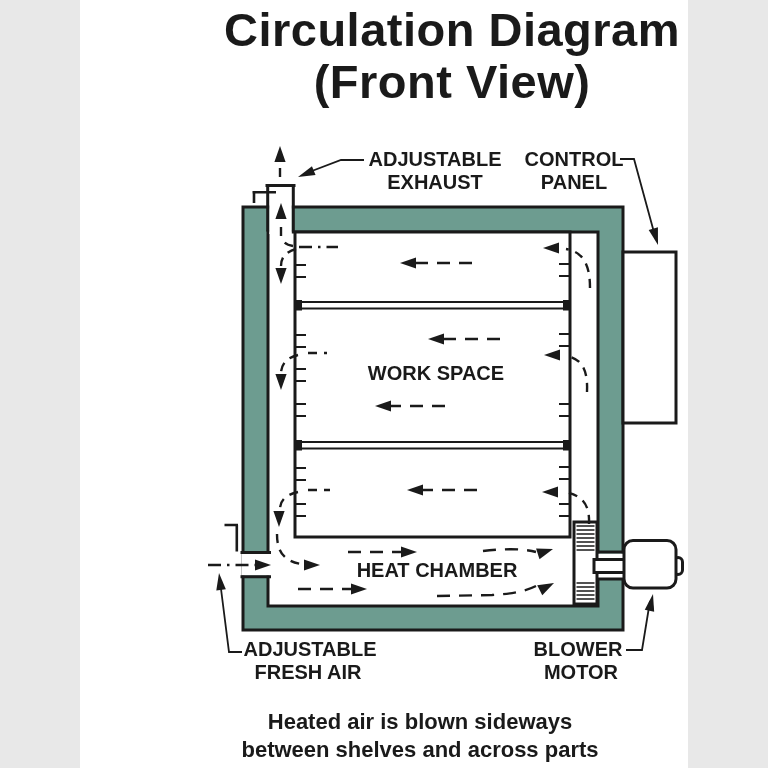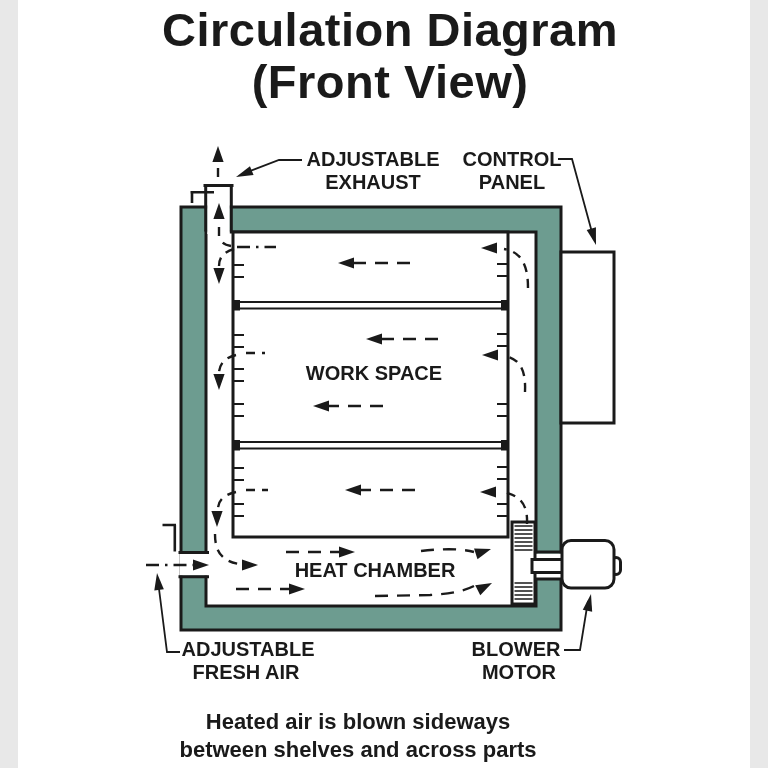--- a/index.html
+++ b/index.html
@@ -1,18 +1,18 @@
 <!DOCTYPE html>
 <html style="--wall: #6d9c90; --line: #1a1a1a; --bg: #ffffff;"><head>
 <meta charset="utf-8">
 <style>
   :root { --wall:#6d9c90; --line:#1a1a1a; --bg:#ffffff; }
   html,body { margin:0; padding:0; background:#e8e8e8; }
   .canvas {
-    position:relative; width:732px; height:768px; margin:0 auto;
+    position:relative; width:608px; height:768px; margin:0 auto;
     background:var(--bg); overflow:hidden;
     font-family:"Liberation Sans", sans-serif;
   }
   svg { position:absolute; left:0; top:0; }
   .wall   { fill:var(--wall); stroke:var(--line); stroke-width:3; }
   .whitebox { fill:var(--bg); stroke:var(--line); stroke-width:3; }
   .punch  { fill:var(--bg); stroke:none; }
   .ln     { stroke:var(--line); fill:none; }
   .flow   { stroke:var(--line); fill:none; stroke-width:2.4; }
   .dashL  { stroke-dasharray:13 9; }

